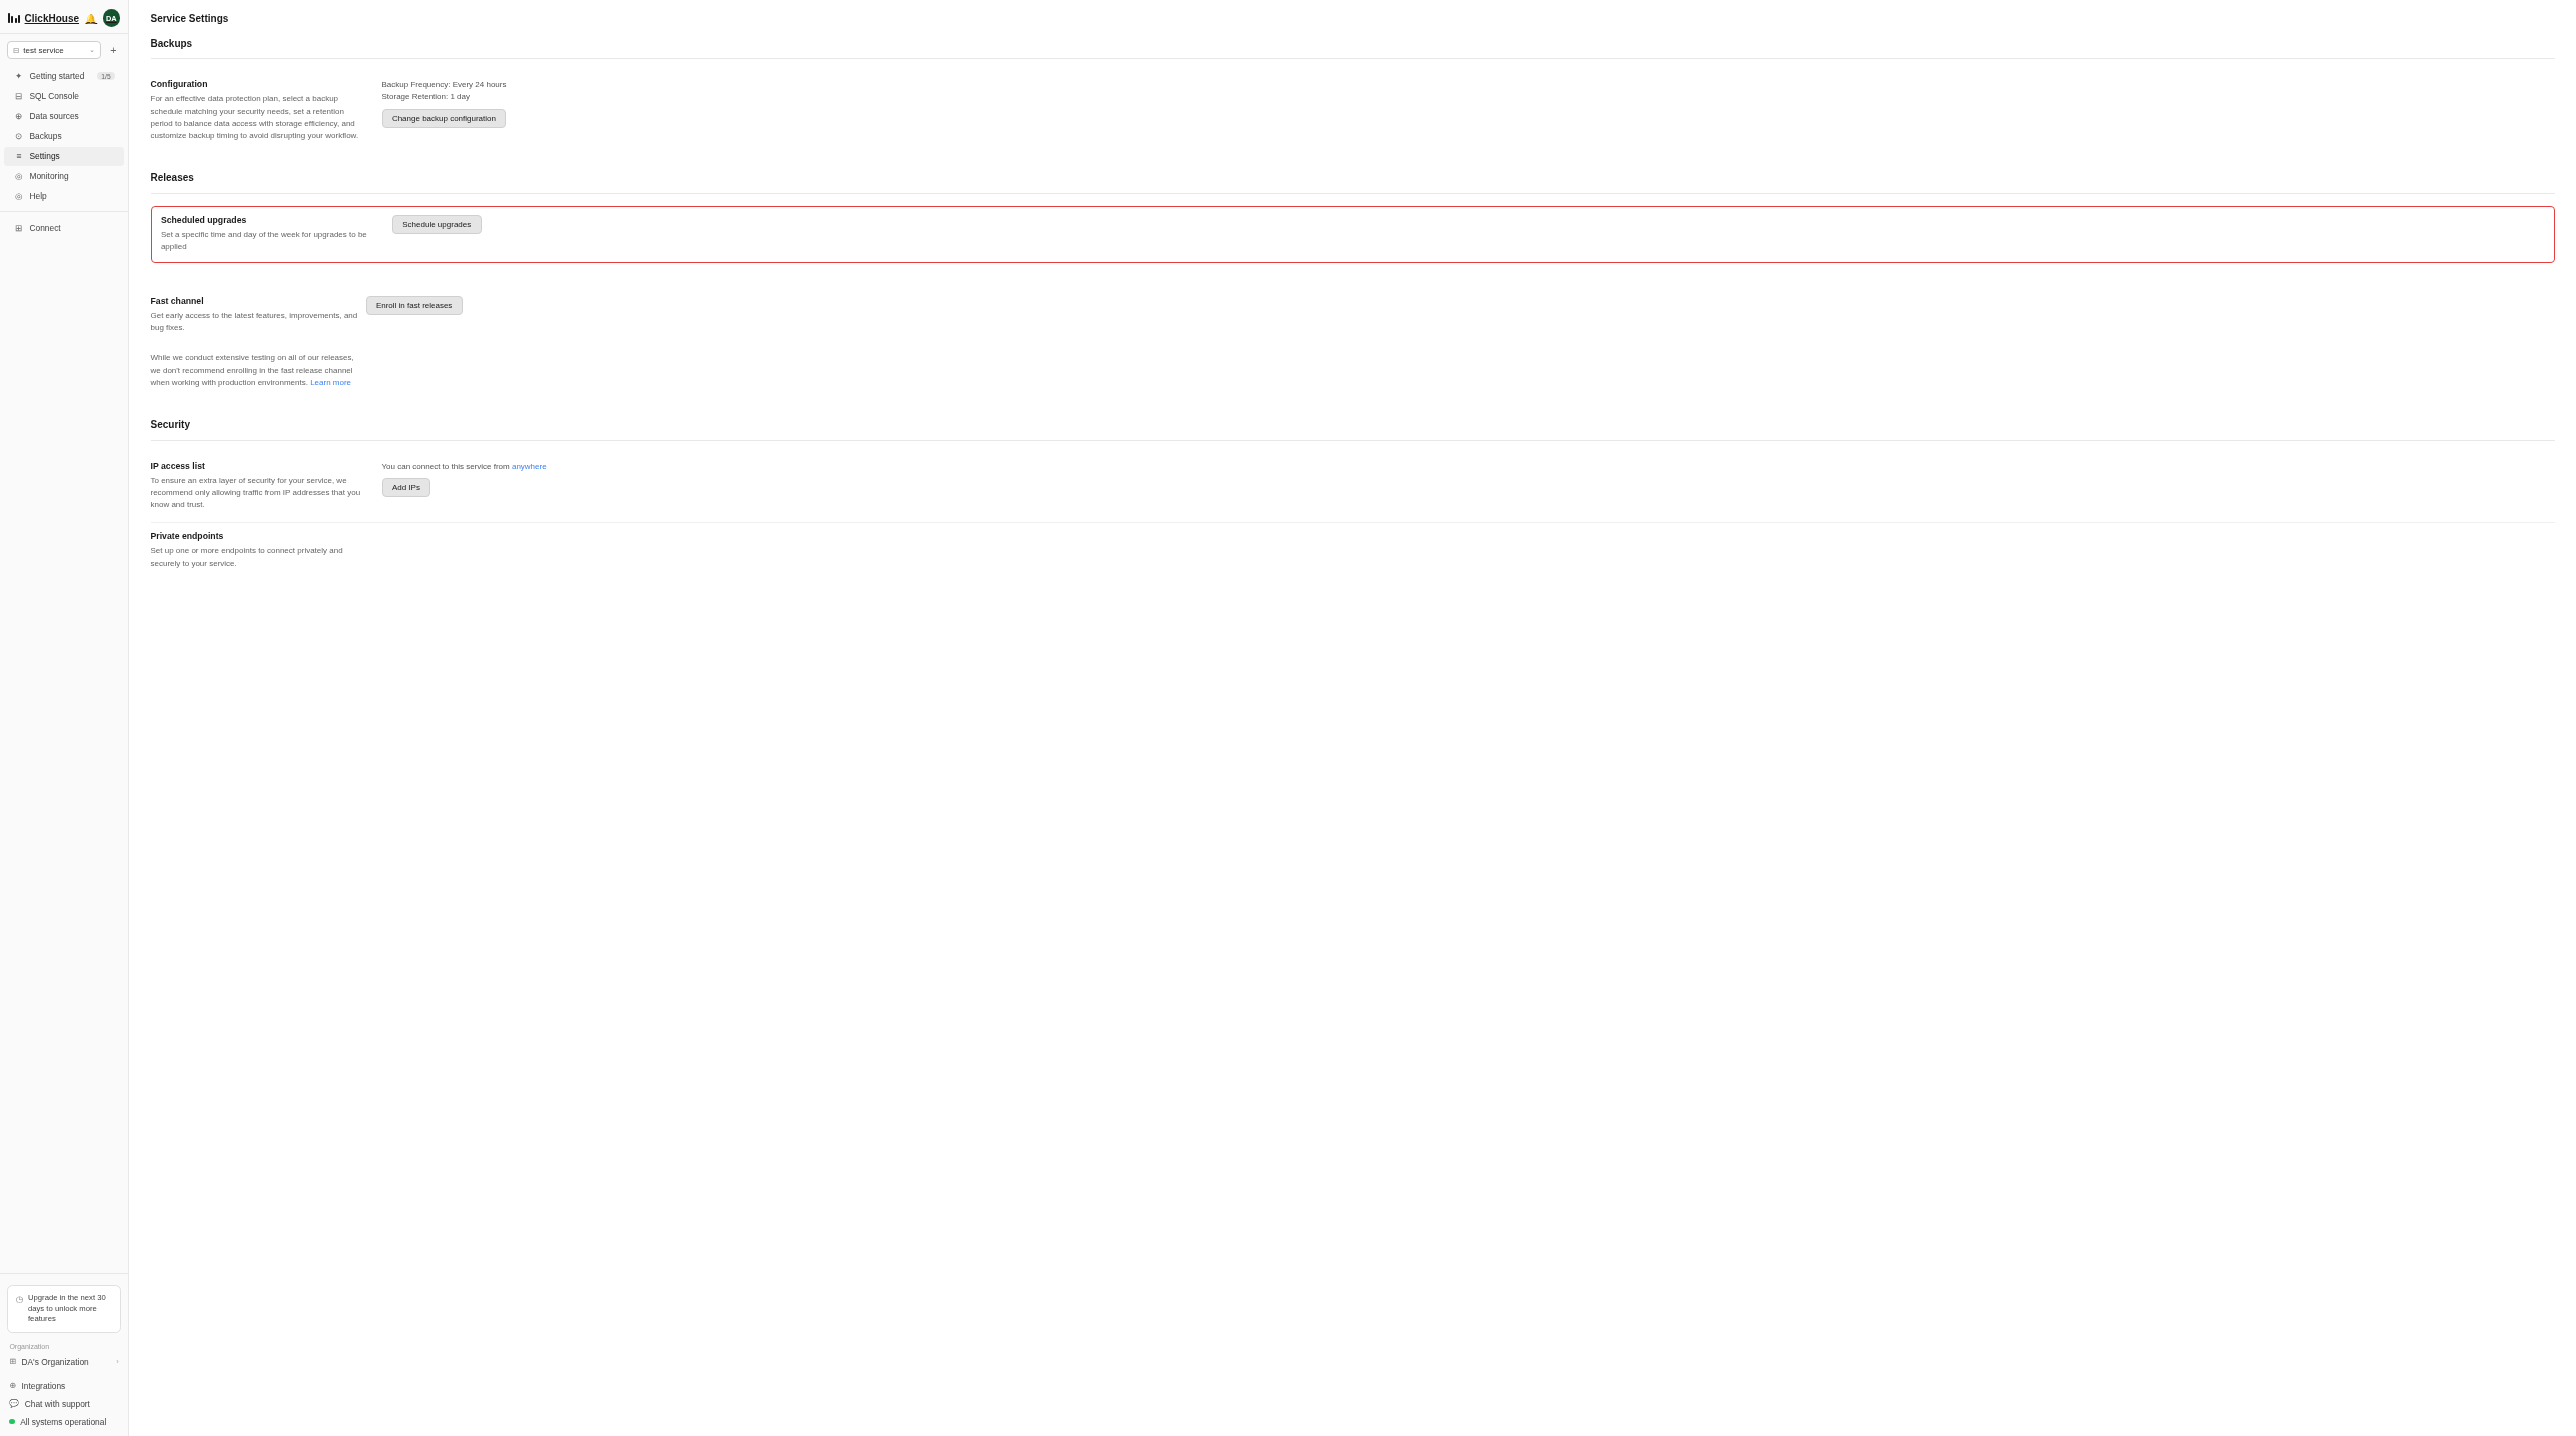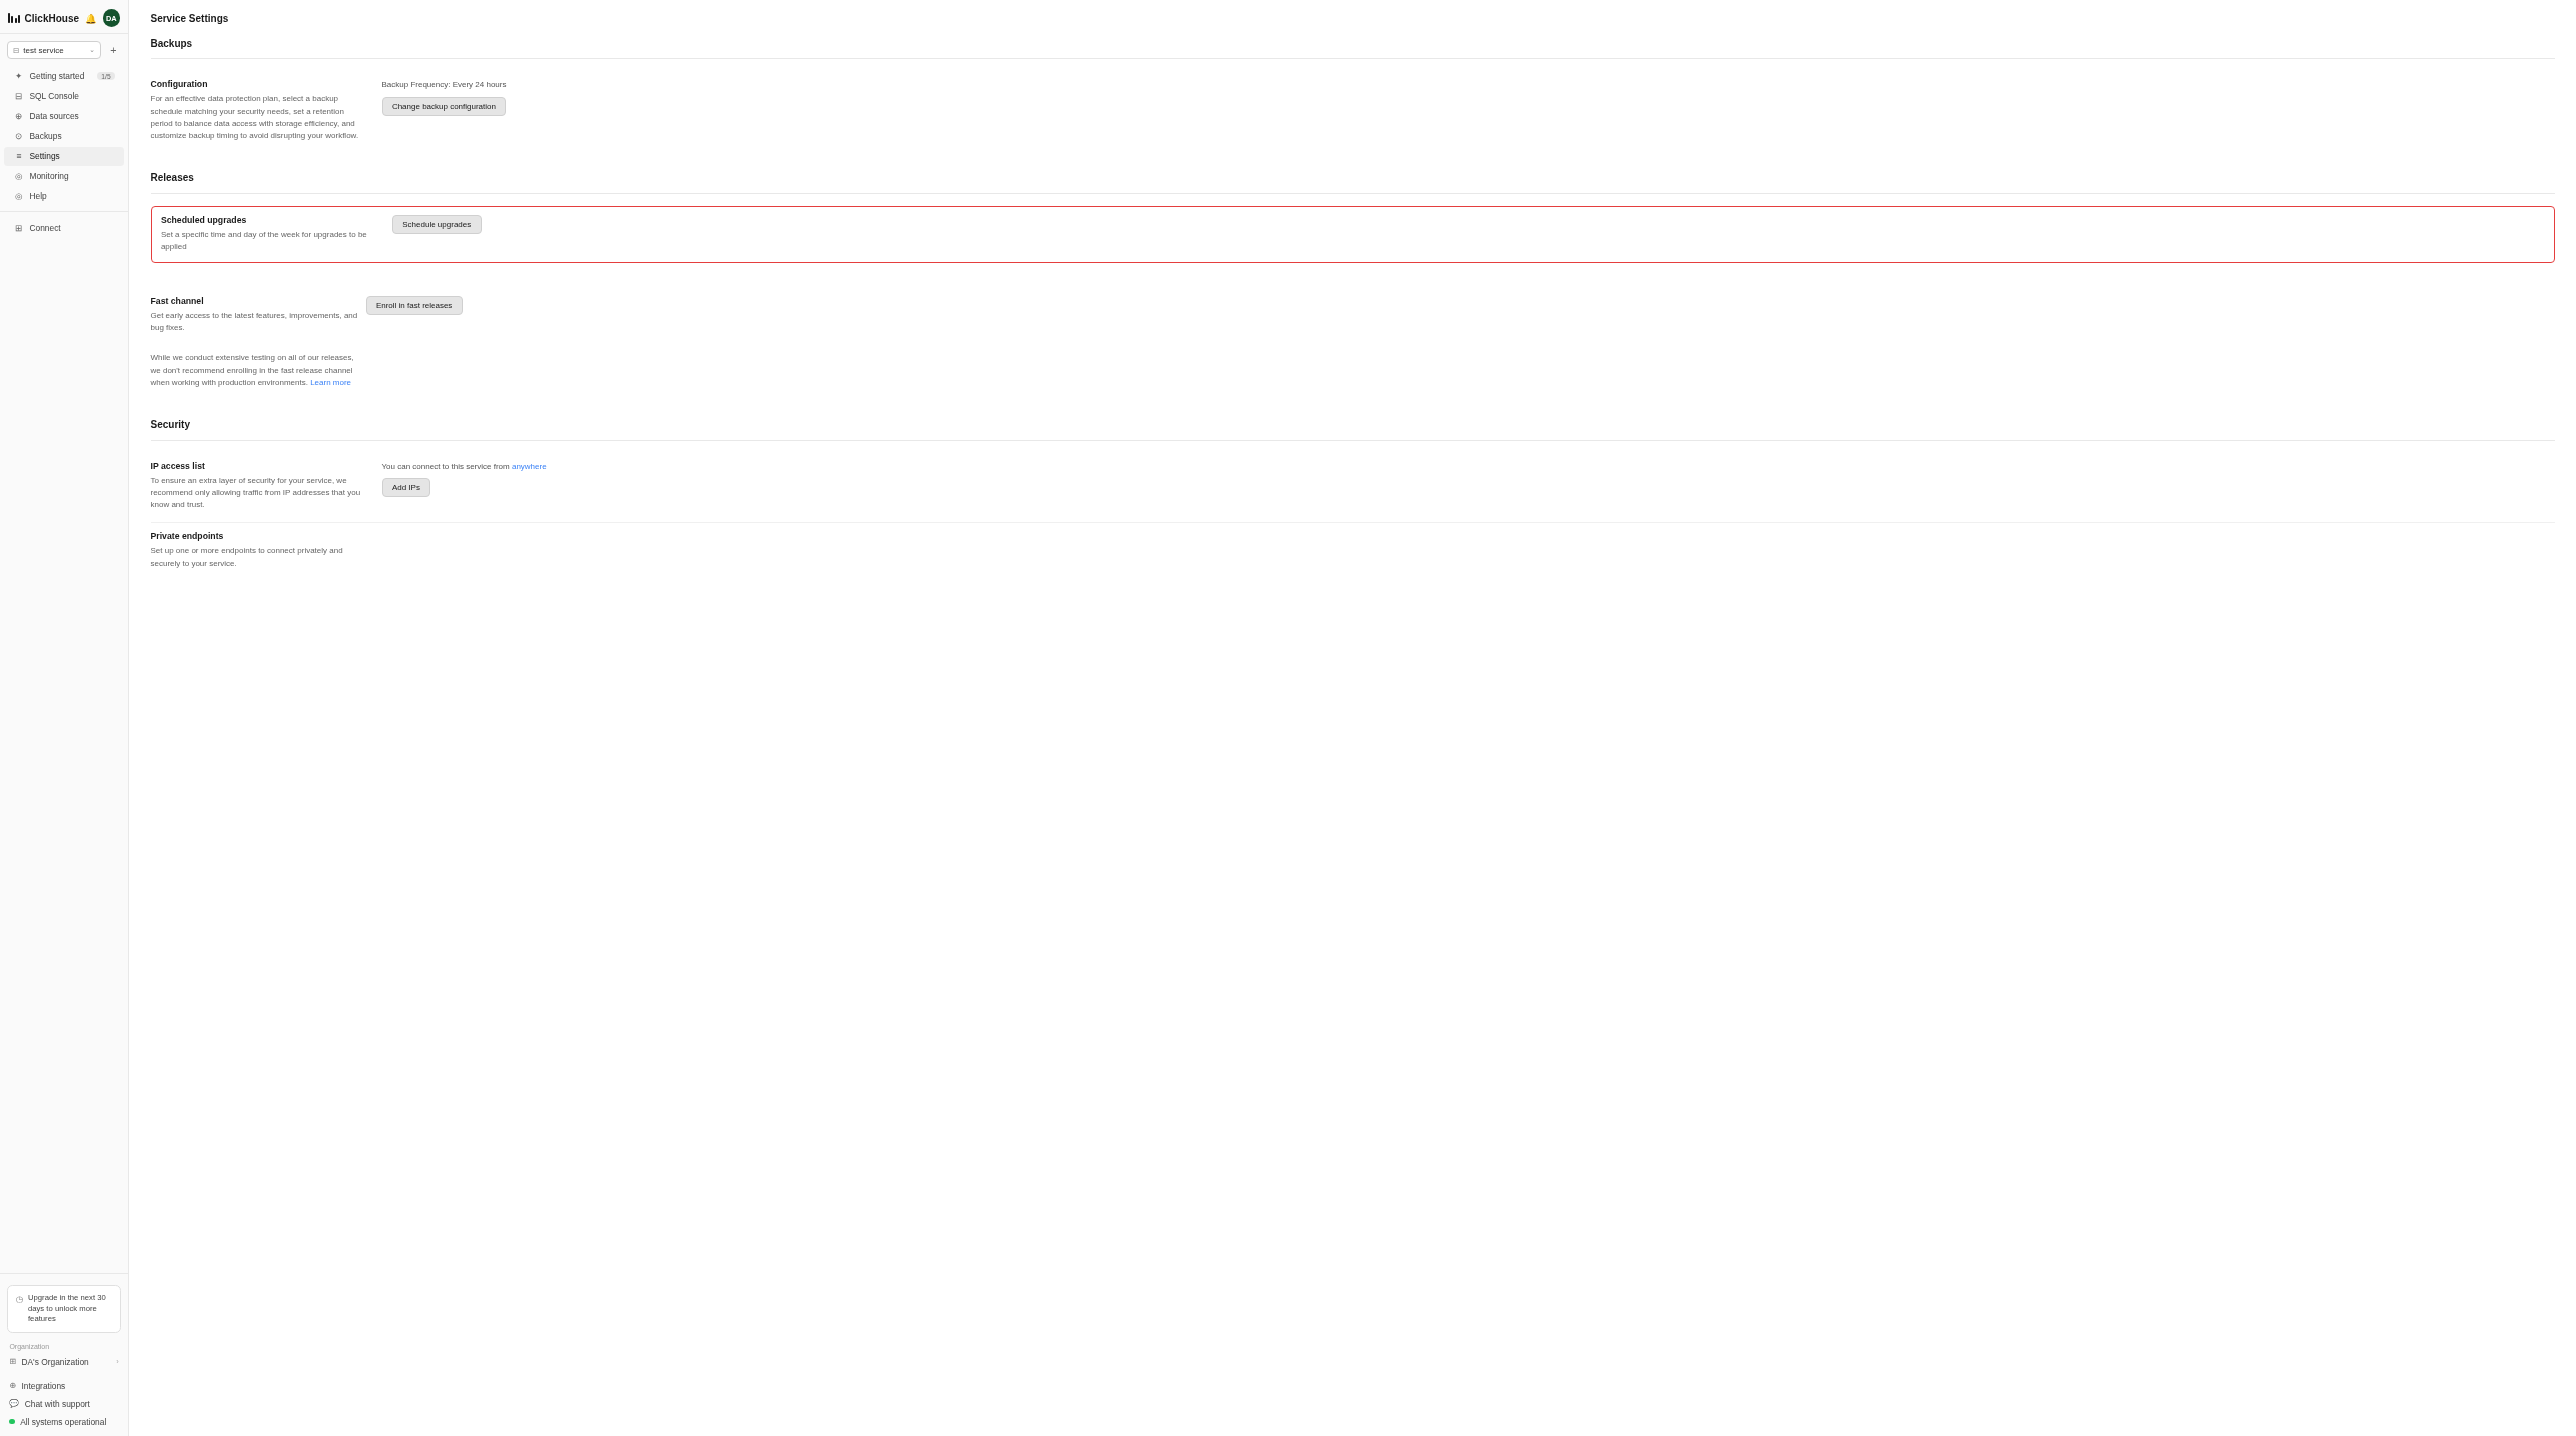--- a/index.html
+++ b/index.html
@@ -16,20 +16,21 @@
       height: 100vh;
       overflow-y: auto;
     }
 
     .sidebar-header {
       display: flex;
       align-items: center;
       justify-content: space-between;
       padding: 9.4px 8px 6.7px 8px;
       border-bottom: 0.7px solid #e8e8e8;
+      text-decoration: underline;
     }
 
     .sidebar-logo {
       display: flex;
       align-items: center;
       gap: 4.7px;
       font-weight: 700;
       font-size: 10px;
       color: #1a1a1a;
     }
@@ -411,20 +412,21 @@
     <hr class="section-divider">
 
     <div class="setting-row">
       <div>
         <div class="setting-label">Configuration</div>
         <div class="setting-desc">For an effective data protection plan, select a backup schedule matching your security needs, set a retention period to balance data access with storage efficiency, and customize backup timing to avoid disrupting your workflow.</div>
       </div>
       <div class="setting-right">
         <div class="setting-info">
           <div>Backup Frequency: Every 24 hours</div>
+          <div>Storage Retention: 1 day</div>
         </div>
         <button class="btn">Change backup configuration</button>
       </div>
     </div>
   </section>
 
   <section class="section">
     <h2 class="section-title">Releases</h2>
     <hr class="section-divider">
 

